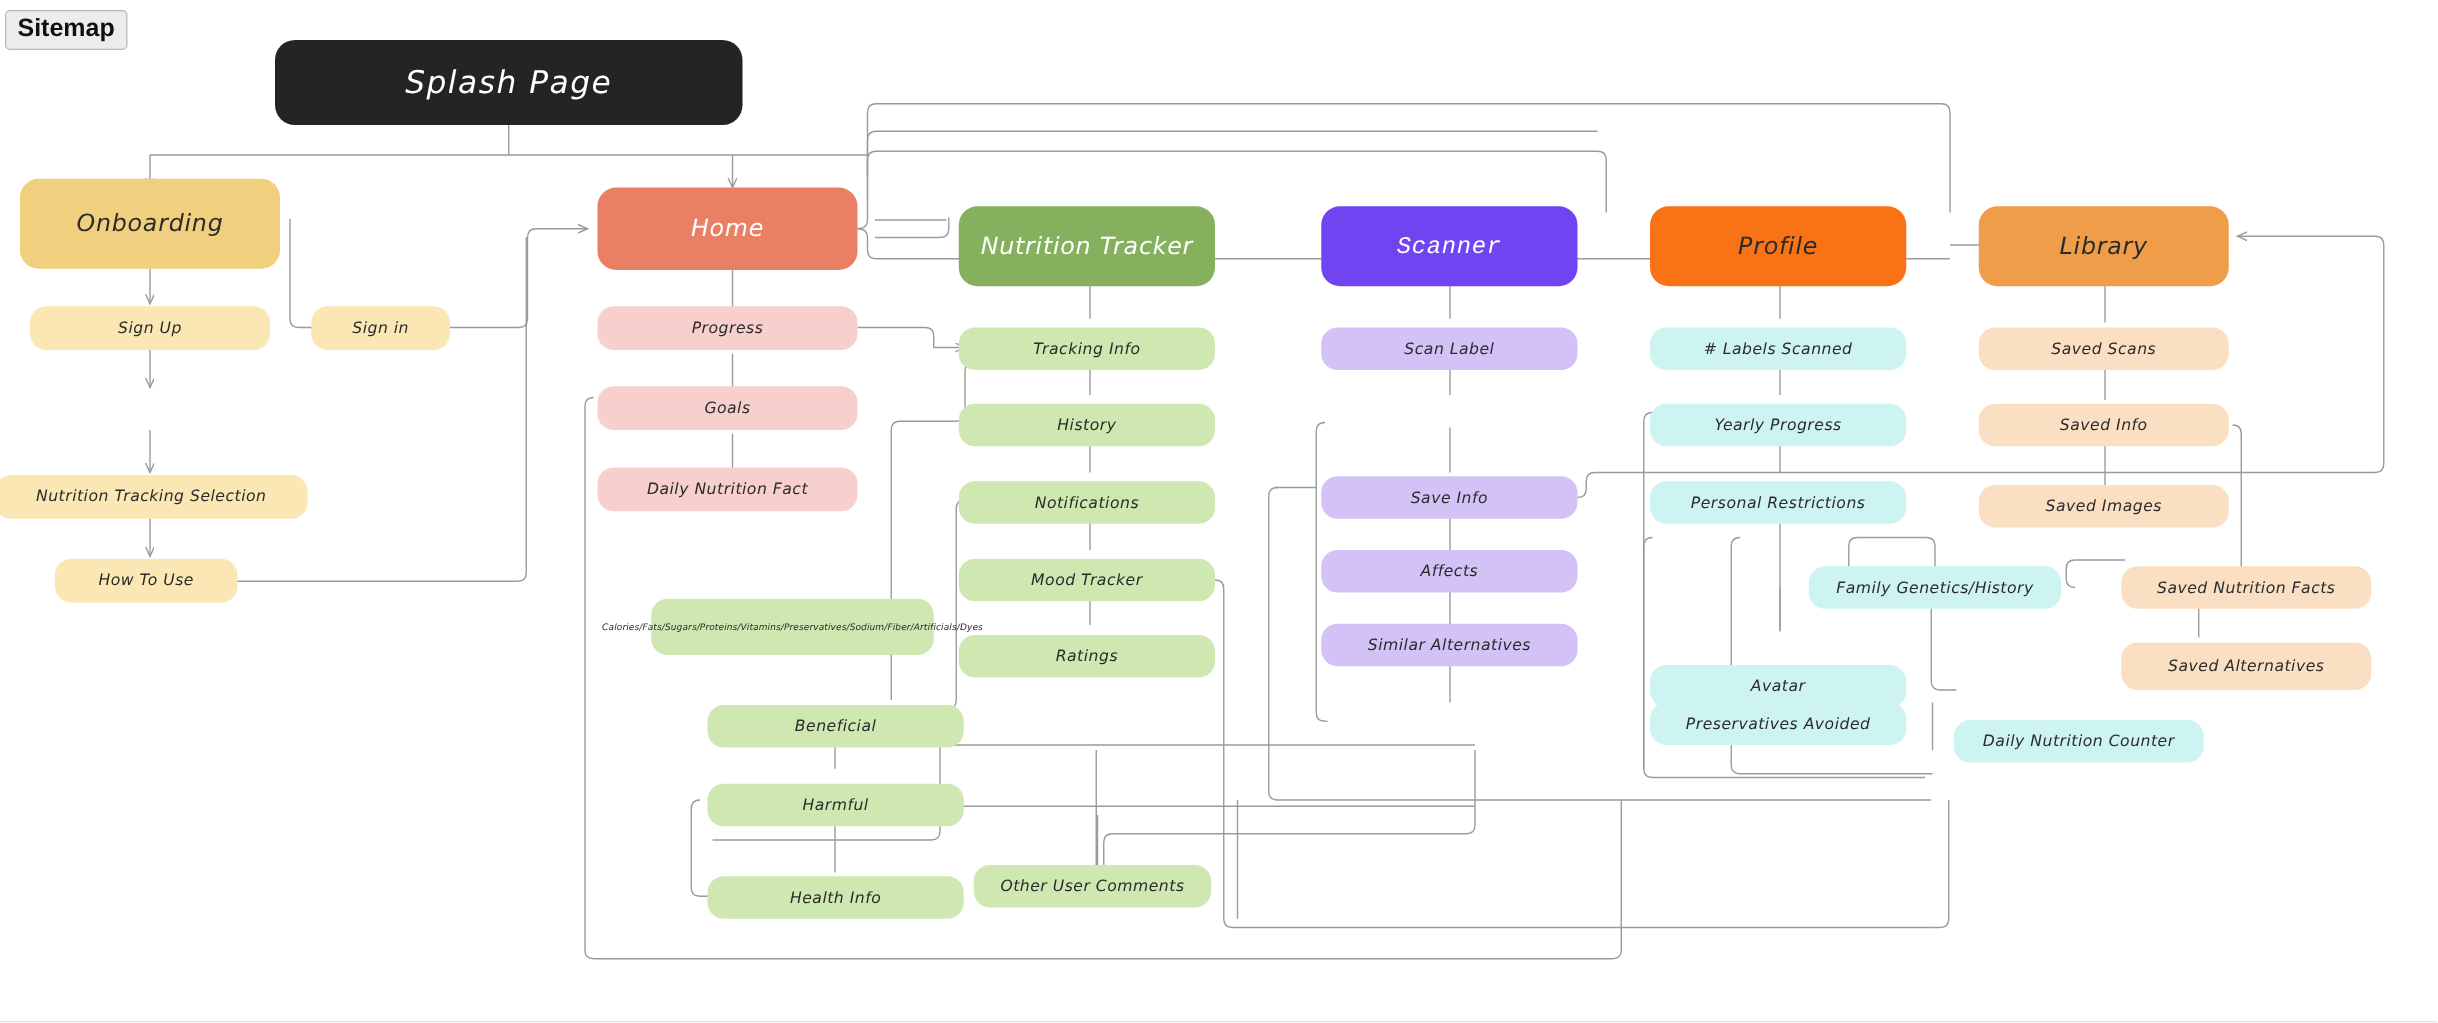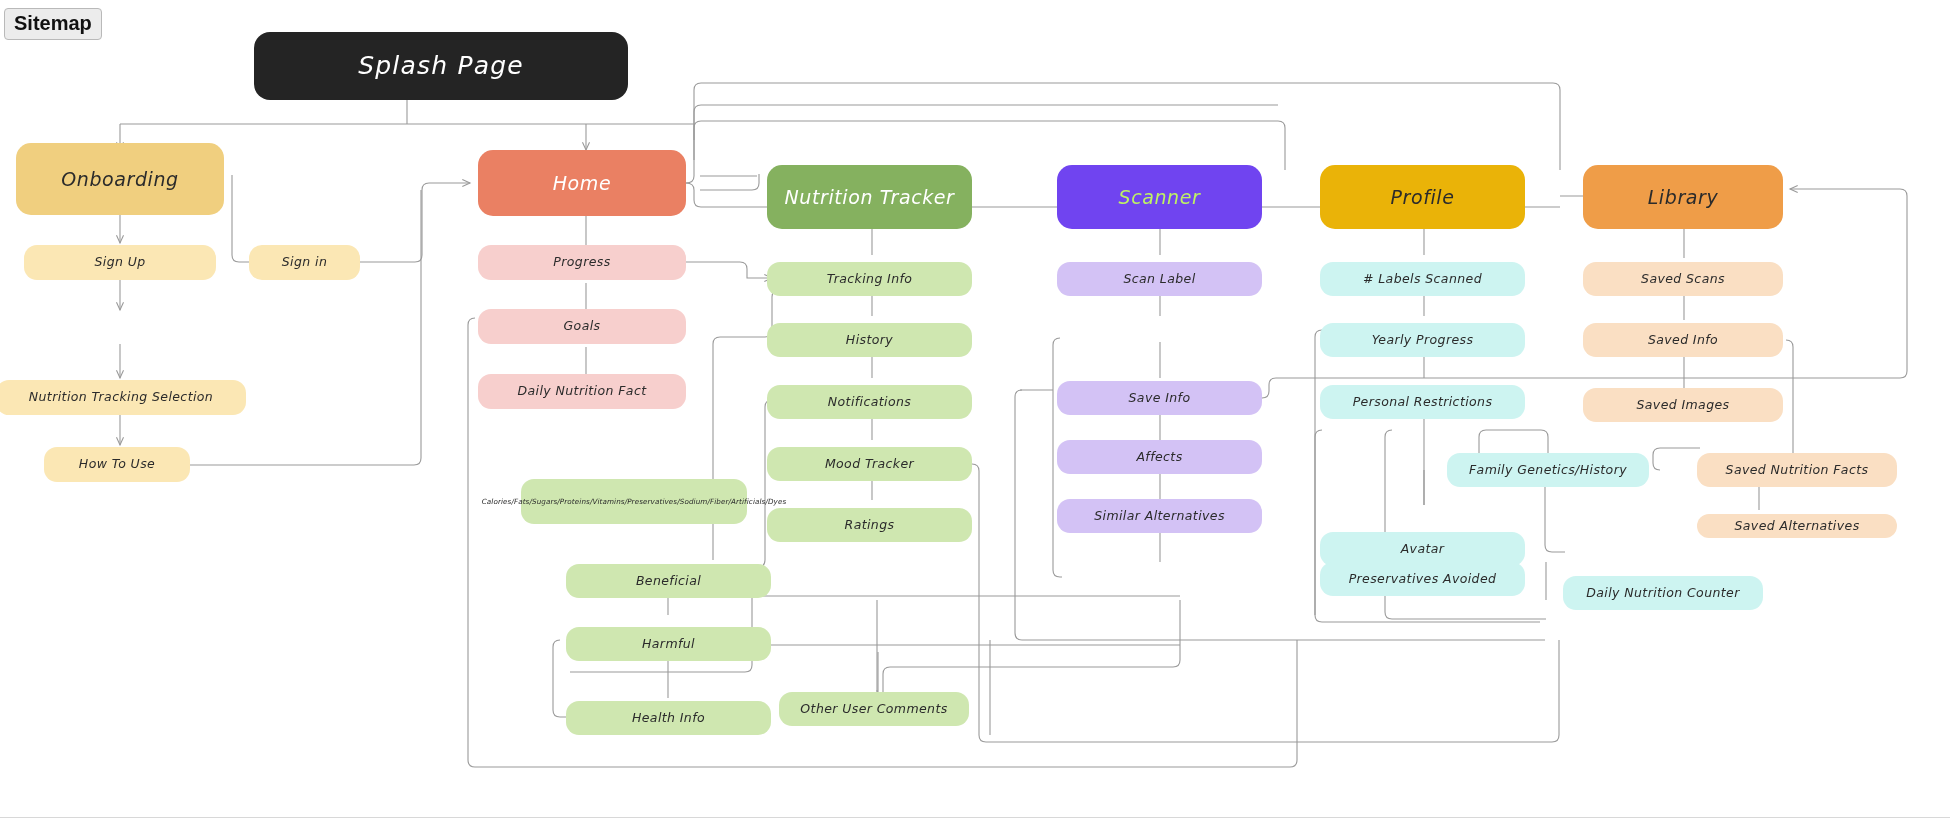--- a/index.html
+++ b/index.html
@@ -34,32 +34,31 @@
     color: #2b2b2b;
     line-height: 1.18;
     padding: 2px 8px;
   }
   .root {
     background: #242424;
     color: #ffffff;
     font-size: 25px;
     border-radius: 16px;
     letter-spacing: 1.2px;
-    margin-left: 34px;
   }
   .section {
     font-size: 19px;
     border-radius: 15px;
     letter-spacing: 0.6px;
   }
   .sec-onboarding { background: #f0cf7f; color: #2b2b2b; }
   .sec-home       { background: #ea8063; color: #ffffff; }
   .sec-nutrition  { background: #85b15f; color: #ffffff; }
-  .sec-scanner    { background: #7044f0; color: #bef264; }
-  .sec-profile    { background: #eab308; color: #2b2b2b; }
+  .sec-scanner    { background: #7044f0; color: #ffffff; font-family: Liberation Mono, monospace; }
+  .sec-profile    { background: #f97316; color: #2b2b2b; }
   .sec-library    { background: #ef9d48; color: #2b2b2b; }
 
   .leaf {
     font-size: 12.5px;
     border-radius: 13px;
     letter-spacing: 0.4px;
   }
   .lf-onboarding { background: #fbe7b4; }
   .lf-home       { background: #f7cfcd; }
   .lf-nutrition  { background: #cfe7b0; }
@@ -265,15 +264,15 @@
   <div class="node leaf lf-profile" style="left:1447px; top:453px; width:202px; height:34px;">Family Genetics/History</div>
   <div class="node leaf lf-profile" style="left:1320px; top:532px; width:205px; height:34px;">Avatar</div>
   <div class="node leaf lf-profile" style="left:1320px; top:562px; width:205px; height:34px;">Preservatives Avoided</div>
   <div class="node leaf lf-profile" style="left:1563px; top:576px; width:200px; height:34px;">Daily Nutrition Counter</div>
 
   <div class="node section sec-library" style="left:1583px; top:165px; width:200px; height:64px;">Library</div>
   <div class="node leaf lf-library" style="left:1583px; top:262px; width:200px; height:34px;">Saved Scans</div>
   <div class="node leaf lf-library" style="left:1583px; top:323px; width:200px; height:34px;">Saved Info</div>
   <div class="node leaf lf-library" style="left:1583px; top:388px; width:200px; height:34px;">Saved Images</div>
   <div class="node leaf lf-library" style="left:1697px; top:453px; width:200px; height:34px;">Saved Nutrition Facts</div>
-  <div class="node leaf lf-library" style="left:1697px; top:514px; width:200px; height:24px;">Saved Alternatives</div>
+  <div class="node leaf lf-library" style="left:1697px; top:514px; width:200px; height:38px;">Saved Alternatives</div>
 
 </div>
 
 </body></html>

